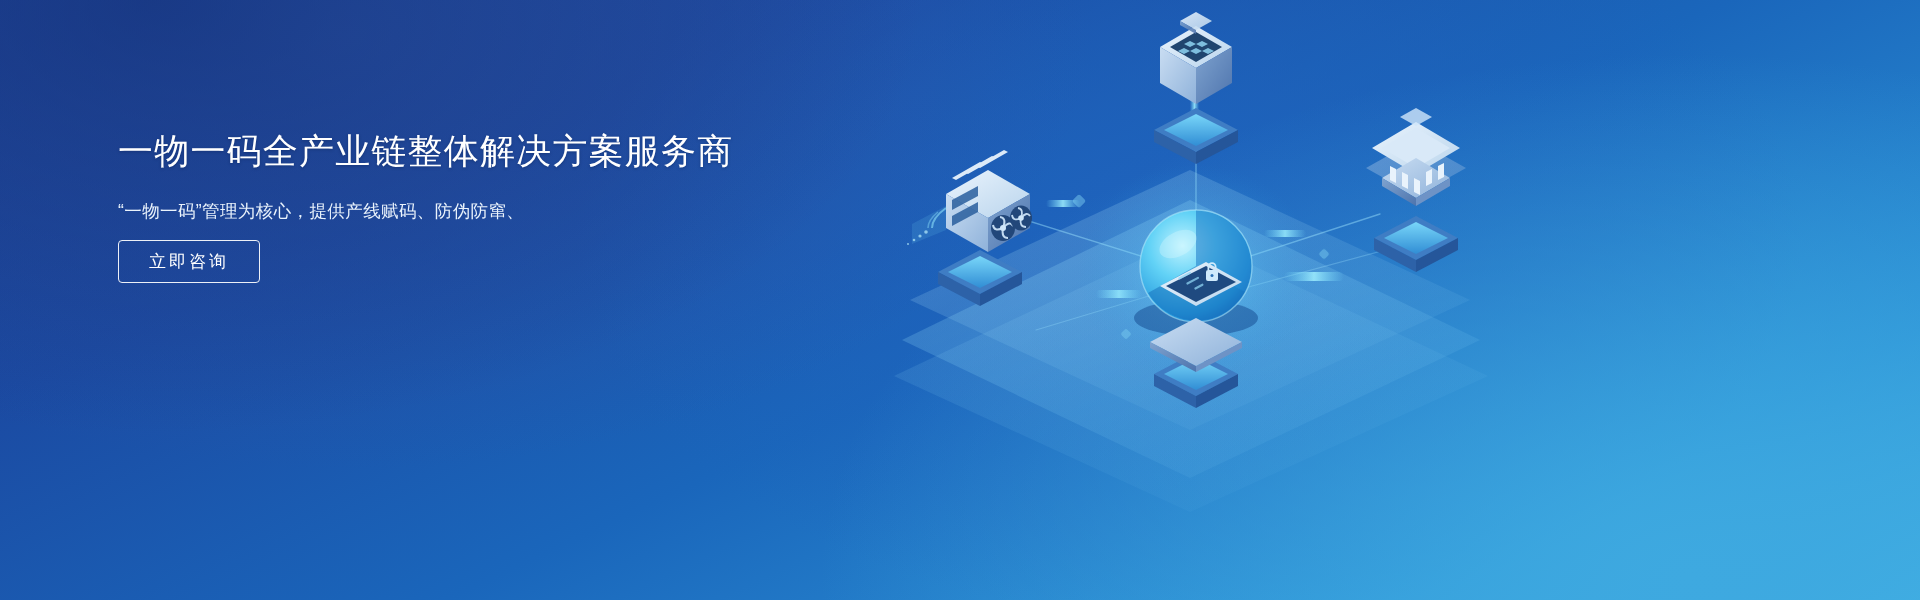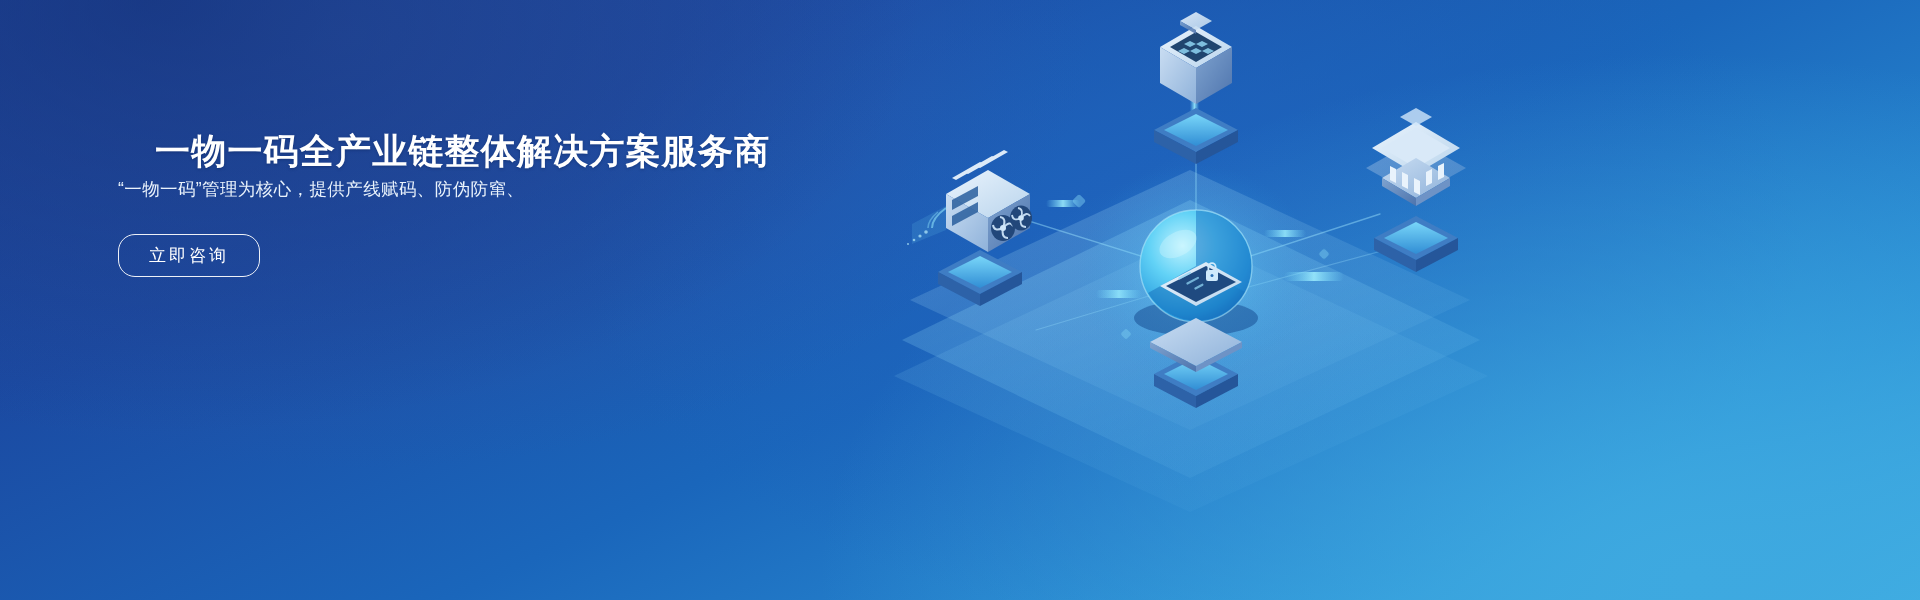--- a/index.html
+++ b/index.html
@@ -21,34 +21,34 @@
       linear-gradient(155deg,#1c3f93 0%,#1b4aa2 26%,#1a66bb 54%,#2b91d6 82%,#44b5e6 100%);
   }
   .banner::after{ 
     content:""; position:absolute; inset:0; pointer-events:none;
     background:radial-gradient(ellipse 1100px 620px at 8% 0%, rgba(14,40,110,.55) 0%, rgba(14,40,110,0) 70%);
   }
 
   
   .copy{ position:absolute; left:118px; top:130px; z-index:6; }
   .headline{
-    font-size:35px; font-weight:bold; color:#ffffff;
+    font-size:35px; font-weight:normal; color:#ffffff;
     letter-spacing:1.2px; line-height:1.2; white-space:nowrap;
     text-shadow:0 1px 3px rgba(6,26,70,.35);
-    margin-left:37px;
   }
   .sub{
+    margin-top:22px;
     font-size:17.5px; color:#eaf3fc; line-height:1.95;
     letter-spacing:.4px; white-space:nowrap;
   }
   .sub div{ font-weight:normal; }
   .cta{
-    margin-top:28px; display:inline-block;
+    margin-top:12px; display:inline-block;
     padding:12px 30px; border:1px solid rgba(255,255,255,.92);
-    border-radius:17px; color:#ffffff; font-size:17px; letter-spacing:3px;
+    border-radius:4px; color:#ffffff; font-size:17px; letter-spacing:3px;
     background:transparent; cursor:pointer; line-height:1;
   }
 
   
   .art{ position:absolute; left:860px; top:0; width:700px; height:600px; z-index:4; }
   .art svg{ display:block; width:100%; height:100%; }
 </style>
 </head>
 <body>
 

